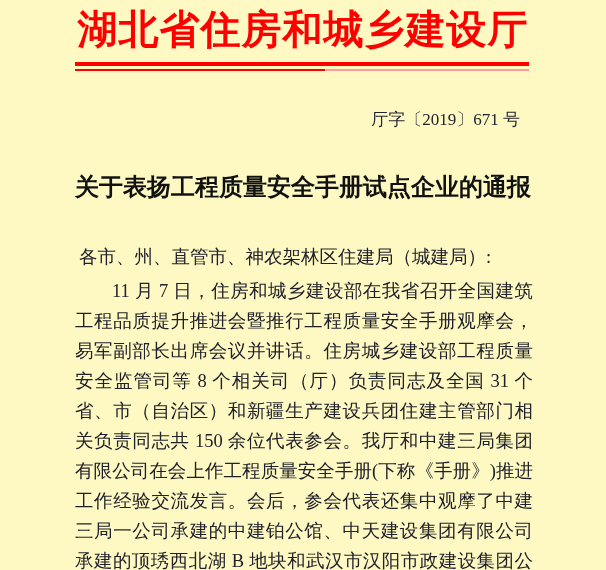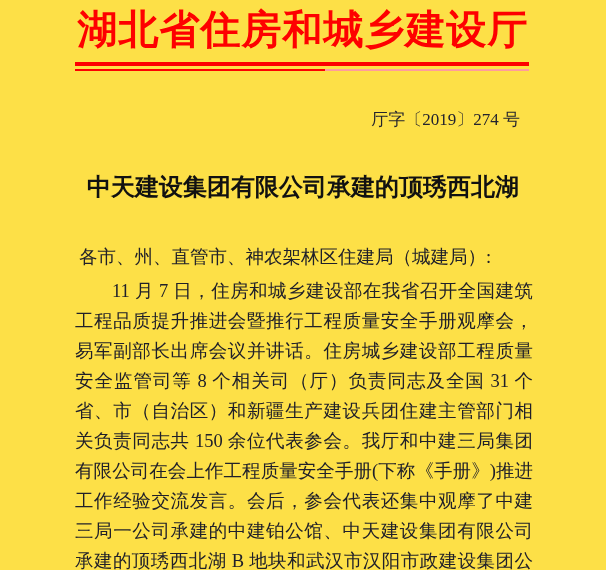--- a/index.html
+++ b/index.html
@@ -5,21 +5,21 @@
 <style>
   html, body {
     margin: 0;
     padding: 0;
     background: #ffffff;
   }
   .page {
     position: relative;
     width: 606px;
     height: 570px;
-    background: #fde047;
+    background: #fef9c3;
     overflow: hidden;
     font-family: "Liberation Serif", "DejaVu Serif", serif;
     color: #1c1c24;
   }
   
   .agency {
     padding-top: 6px;
     text-align: center;
     color: #fe0000;
     font-size: 40px;
@@ -81,22 +81,22 @@
 
 <div class="page">
 
   <div class="agency">湖北省住房和城乡建设厅</div>
 
   <div class="divider">
     <div class="divider-thick"></div>
     <div class="divider-thin"></div>
   </div>
 
-  <div class="doc-number">厅字〔2019〕274 号</div>
+  <div class="doc-number">厅字〔2019〕671 号</div>
 
-  <h1 class="doc-title">中天建设集团有限公司承建的顶琇西北湖</h1>
+  <h1 class="doc-title">关于表扬工程质量安全手册试点企业的通报</h1>
 
   <div class="body-text">
     <p class="salutation">各市、州、直管市、神农架林区住建局（城建局）:</p>
     <p class="para">11 月 7 日，住房和城乡建设部在我省召开全国建筑工程品质提升推进会暨推行工程质量安全手册观摩会，易军副部长出席会议并讲话。住房城乡建设部工程质量安全监管司等 8 个相关司（厅）负责同志及全国 31 个省、市（自治区）和新疆生产建设兵团住建主管部门相关负责同志共 150 余位代表参会。我厅和中建三局集团有限公司在会上作工程质量安全手册(下称《手册》)推进工作经验交流发言。会后，参会代表还集中观摩了中建三局一公司承建的中建铂公馆、中天建设集团有限公司承建的顶琇西北湖 B 地块和武汉市汉阳市政建设集团公司承建的月亮湾城市阳台等 3 个项目。</p>
   </div>
 
 </div>
 
 </body></html>

